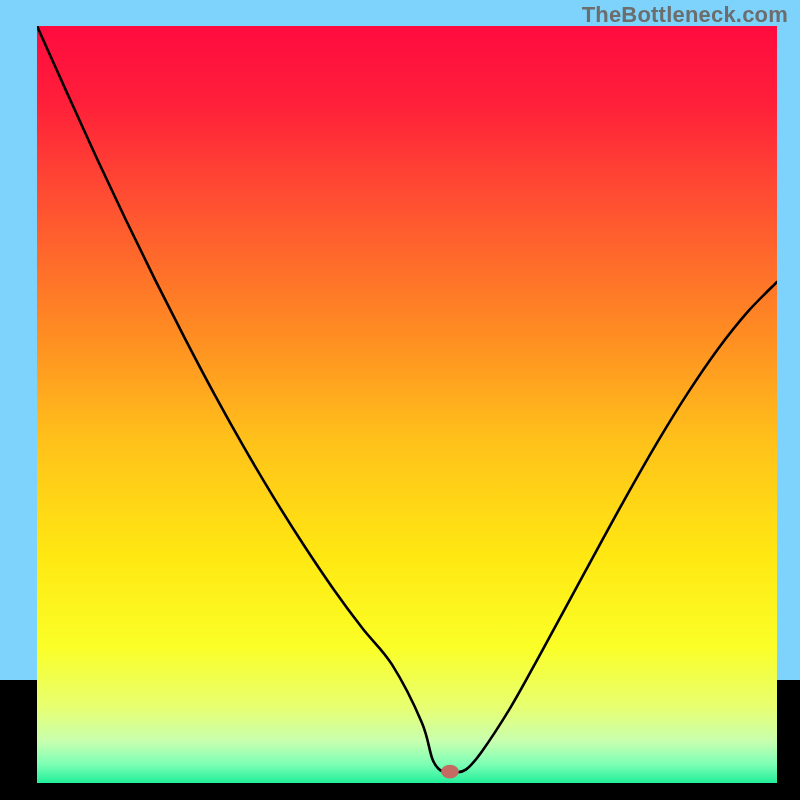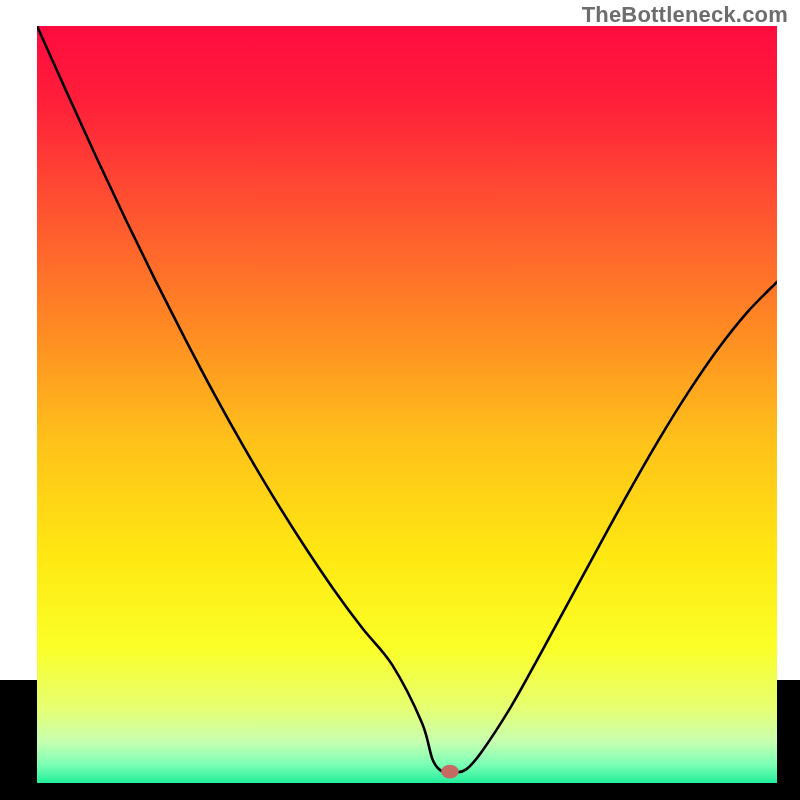--- a/index.html
+++ b/index.html
@@ -7,21 +7,21 @@
     padding: 0;
     width: 800px;
     height: 800px;
     overflow: hidden;
     background: #000;
     font-family: Arial, Helvetica, sans-serif;
   }
   .outer {
     width: 800px;
     height: 680px;
-    background: #ffffff;
+    background: #7dd3fc;
     position: relative;
   }
   .watermark {
     position: absolute;
     top: 2px;
     right: 12px;
     color: #6d6d6d;
     font-size: 22px;
     font-weight: bold;
     letter-spacing: 0.2px;

